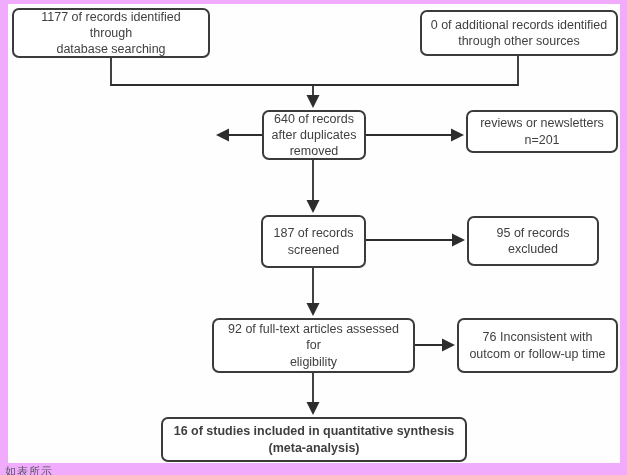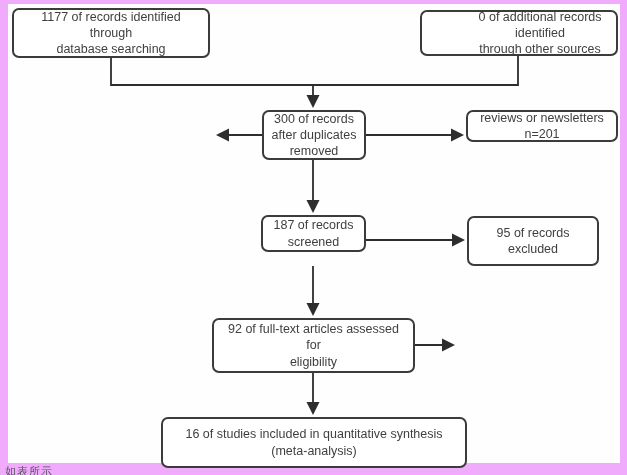--- a/index.html
+++ b/index.html
@@ -83,37 +83,39 @@
 
       <path d="M 415 345 L 453 345" marker-end="url(#arrow)"></path>
 
       <path d="M 313 373 L 313 413" marker-end="url(#arrow)"></path>
     </g>
   </svg>
 
   <div class="node" style="left:12px;  top:8px;   width:198px; height:50px;">1177 of records identified through
 database searching</div>
 
-  <div class="node" style="left:420px; top:10px;  width:198px; height:46px;padding-left:48px;">0 of additional records identified
+  <div class="node" style="left:420px; top:10px;  width:198px; height:46px;">0 of additional records identified
 through other sources</div>
 
 
-  <div class="node" style="left:262px; top:110px; width:104px; height:50px;">300 of records
+  <div class="node" style="left:262px; top:110px; width:104px; height:50px;">640 of records
 after duplicates
 removed</div>
 
-  <div class="node" style="left:466px; top:110px; width:152px; height:32px;">reviews or newsletters
+  <div class="node" style="left:466px; top:110px; width:152px; height:43px;">reviews or newsletters
 n=201</div>
 
-  <div class="node" style="left:261px; top:215px; width:105px; height:37px;">187 of records
+  <div class="node" style="left:261px; top:215px; width:105px; height:53px;">187 of records
 screened</div>
 
   <div class="node" style="left:467px; top:216px; width:132px; height:50px;">95 of records excluded</div>
 
   <div class="node" style="left:212px; top:318px; width:203px; height:55px;">92 of full-text articles assessed for
 eligibility</div>
 
+  <div class="node" style="left:457px; top:318px; width:161px; height:55px;">76 Inconsistent with
+outcom or follow-up time</div>
 
-  <div class="node" style="left:161px; top:417px; width:306px; height:51px;">16 of studies included in quantitative synthesis
+  <div class="node" style="left:161px; top:417px; width:306px; height:45px;font-weight:bold;">16 of studies included in quantitative synthesis
 (meta-analysis)</div>
 
   <div class="watermark">如表所示</div>
 </div>
 
 </body></html>

